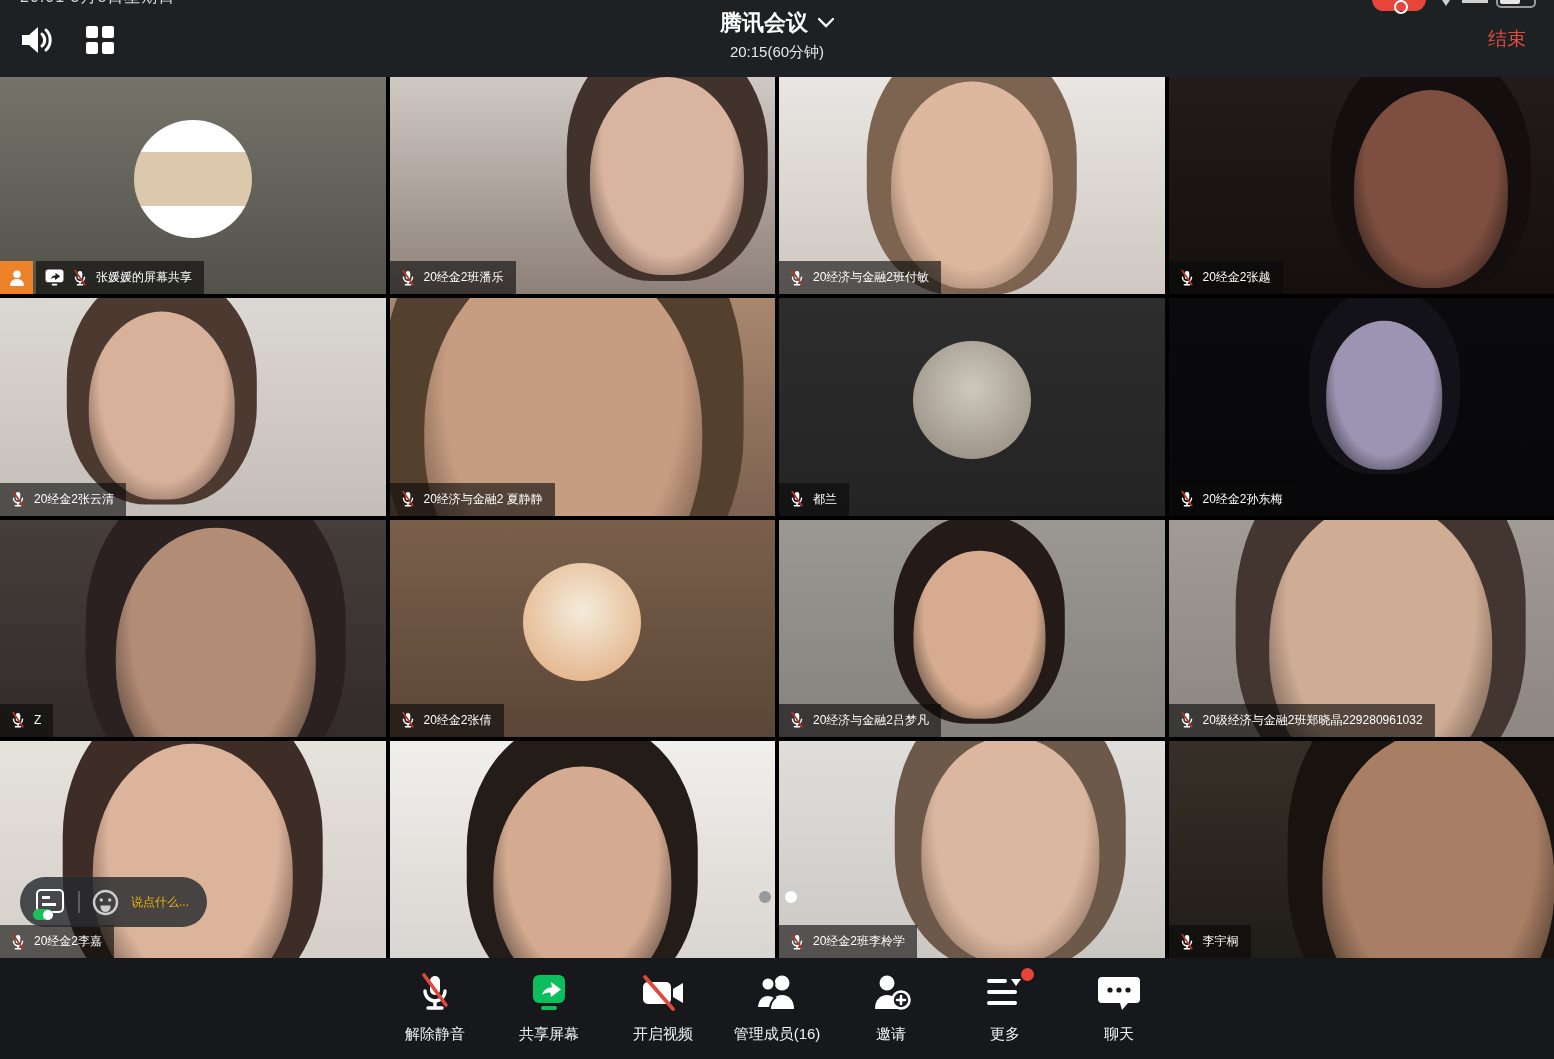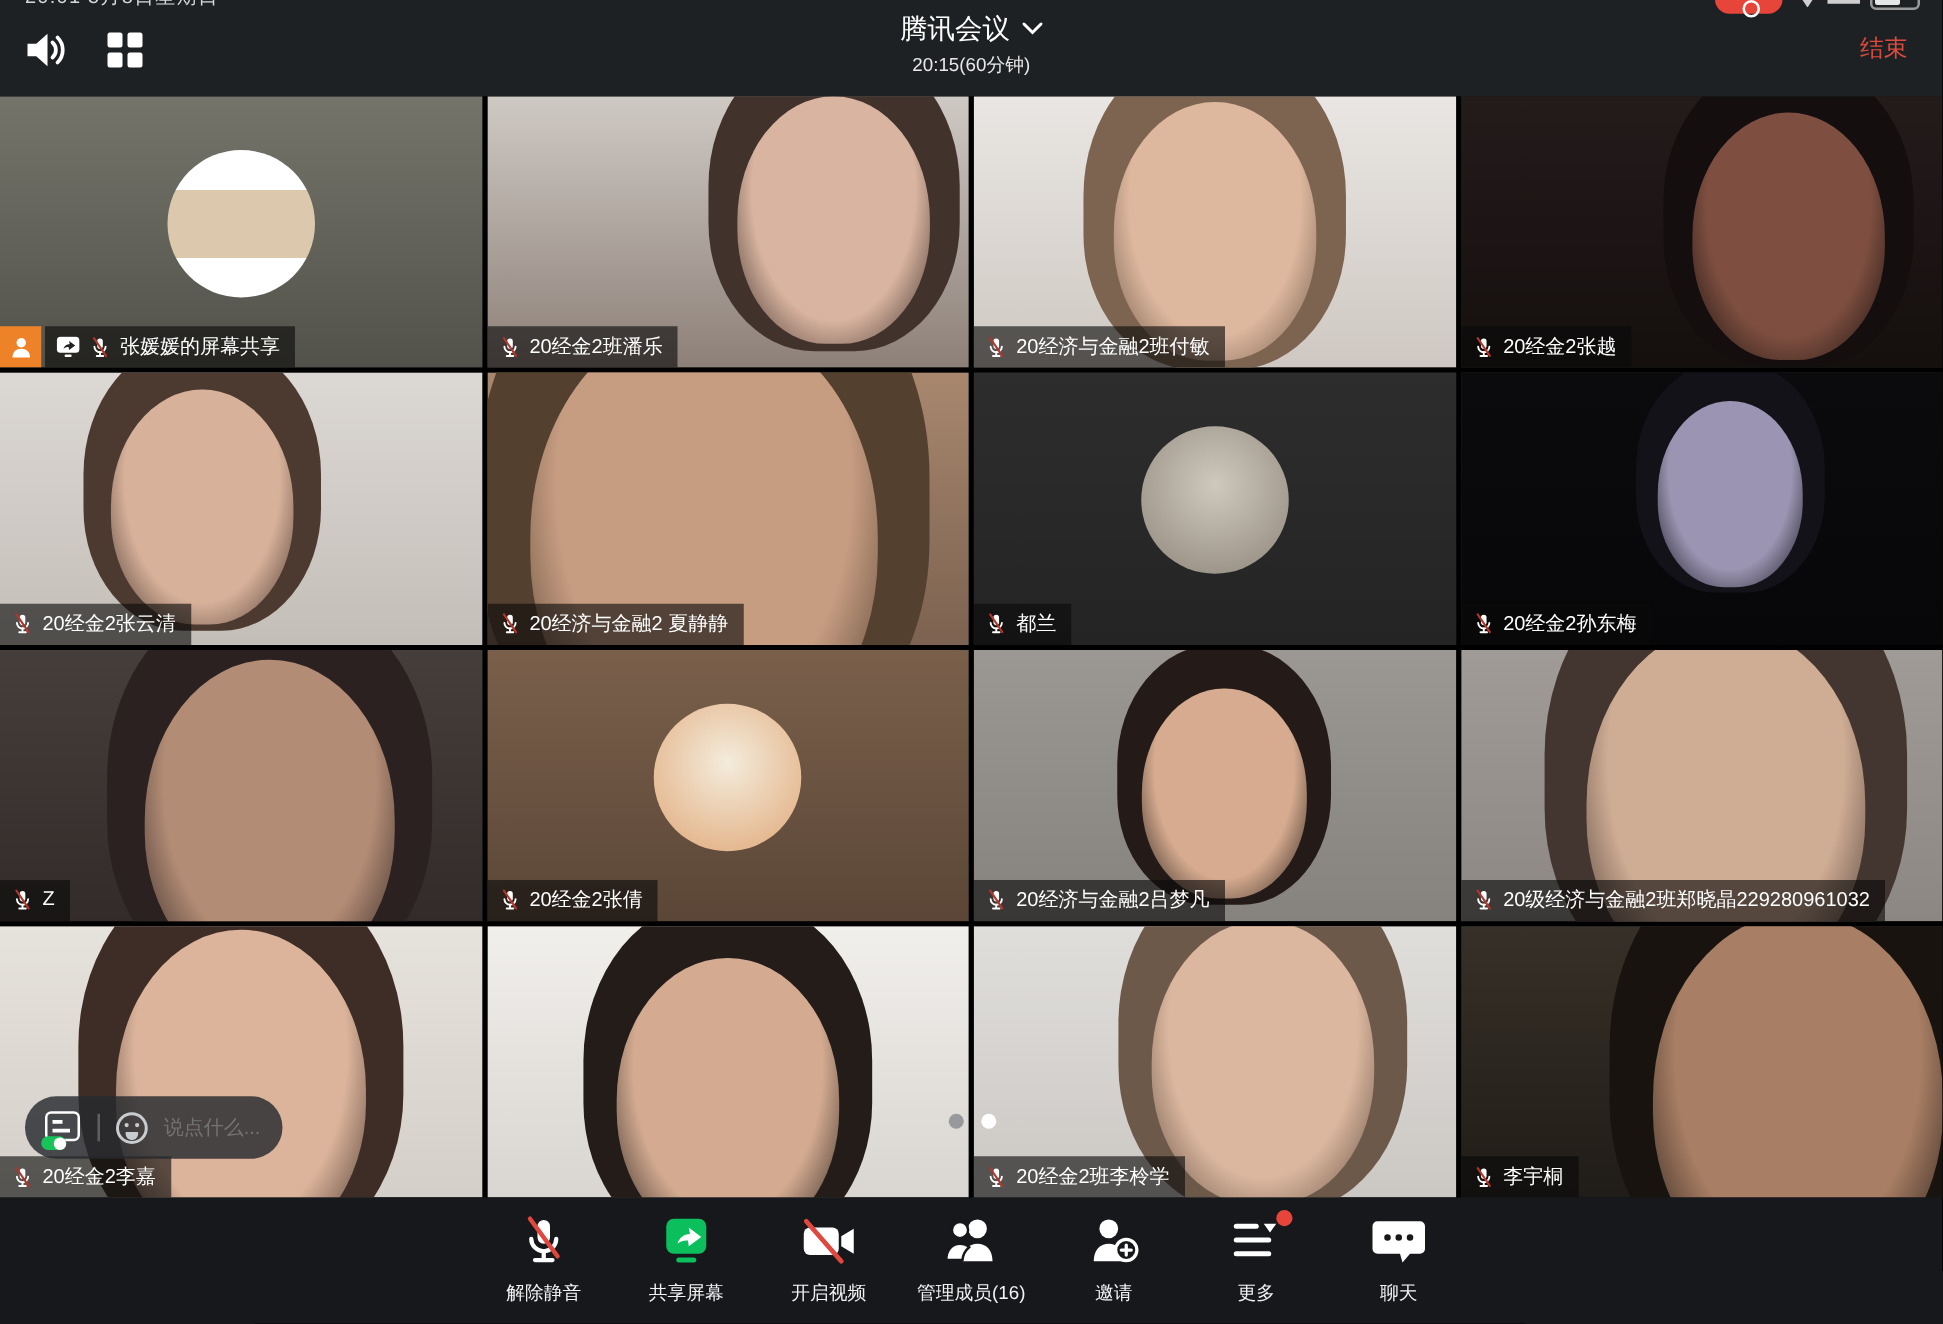--- a/index.html
+++ b/index.html
@@ -19,61 +19,61 @@
   .wifi-frag { position:absolute; top:-6px; left:1438px; width:16px; height:12px;
     background:#cfcfcf; clip-path:polygon(0 0,100% 0,50% 100%); }
   .batt-text-frag { position:absolute; top:-7px; left:1462px; width:26px; height:10px; background:#cfcfcf; }
   .batt-frag { position:absolute; top:-9px; left:1496px; width:40px; height:17px;
     border:2px solid #9a9a9a; border-radius:5px; }
   .batt-frag::after { content:""; position:absolute; inset:2px 14px 2px 2px; background:#e6e6e6; border-radius:2px; }
 
   .spk-btn { position:absolute; left:18px; top:22px; width:38px; height:36px; cursor:pointer; }
   .grid-btn { position:absolute; left:84px; top:24px; width:32px; height:32px; cursor:pointer; }
   .title-wrap { position:absolute; top:8px; left:0; width:100%; text-align:center; color:#fff; }
-  .title-row { display:inline-flex; align-items:center; gap:10px; font-size:22px; font-weight:normal; }
+  .title-row { display:inline-flex; align-items:center; gap:10px; font-size:22px; font-weight:bold; }
   .subtitle { margin-top:5px; font-size:15px; color:#e8e8e8; font-weight:normal; }
   .end-btn { position:absolute; right:28px; top:26px; font-size:19px; color:#dd4b3e; cursor:pointer;margin-left:42px; }
 
   
   .stage { position:absolute; top:77px; left:0; width:1554px; height:881px;
     display:grid; grid-template-columns:repeat(4,1fr); grid-template-rows:repeat(4,1fr);
     gap:4px; background:#000; }
   .tile { position:relative; overflow:hidden; background:#222; }
   .video { position:absolute; inset:0; }
   .hair, .face { position:absolute; }
   .hair { border-radius:46% 46% 42% 42%; }
   .face { border-radius:50% 50% 46% 46%; }
   .avatar { position:absolute; left:50%; top:47%; transform:translate(-50%,-50%);
     width:118px; height:118px; border-radius:50%; }
   .tile-footer { position:absolute; left:0; bottom:0; display:flex; align-items:stretch; gap:3px; }
   .host-badge { width:33px; height:33px; background:#ee8229; display:flex;
     align-items:center; justify-content:center; flex:none; }
   .name-pill { display:flex; align-items:center; gap:7px; padding:0 12px 0 9px; height:33px;
-    background:rgba(10,10,10,.62); color:#fff; font-size:16px; white-space:nowrap; }
+    background:rgba(10,10,10,.62); color:#fff; font-size:12px; white-space:nowrap; }
   .mic-ic, .share-ic { display:flex; align-items:center; flex:none; }
 
   
   .page-dots { position:absolute; top:891px; left:759px; display:flex; gap:14px; z-index:4; }
   .dot { width:12px; height:12px; border-radius:50%; }
   .dot.inactive { background:#97999d; }
   .dot.active { background:#ffffff; }
 
   .chat-pill { position:absolute; top:877px; left:20px; height:50px; z-index:6;
     display:flex; align-items:center; gap:12px; padding:0 18px 0 16px;
     background:rgba(38,42,46,.82); border-radius:26px; }
   .chatpanel-ic { position:relative; width:30px; height:26px; cursor:pointer; }
   .chatpanel-box { width:28px; height:24px; border:2.5px solid #fff; border-radius:5px; position:relative; }
   .chatpanel-box::before { content:""; position:absolute; left:4px; top:5px; width:8px; height:3px; background:#fff; }
   .chatpanel-box::after { content:""; position:absolute; left:4px; top:12px; width:14px; height:3px; background:#fff; }
   .chat-toggle { position:absolute; left:-3px; bottom:-5px; width:20px; height:11px;
     background:#18c45a; border-radius:6px; }
   .chat-toggle::after { content:""; position:absolute; right:0px; top:0.5px; width:10px; height:10px;
     background:#fff; border-radius:50%; }
   .chat-div { width:2px; height:22px; background:#5c6064; }
-  .chat-placeholder { font-size:16px; color:#737373; cursor:text; }
+  .chat-placeholder { font-size:12px; color:#eab308; cursor:text; }
 
   
   .toolbar { position:absolute; bottom:0; left:0; width:100%; height:101px; background:#16181c;
     display:flex; justify-content:center; align-items:flex-start; gap:24px; padding-top:12px; z-index:5; }
   .tb-btn { position:relative; width:90px; display:flex; flex-direction:column; align-items:center;
     gap:9px; color:#f2f2f2; cursor:pointer; }
   .tb-ico { height:46px; display:flex; align-items:center; justify-content:center; }
   .tb-label { font-size:15px; white-space:nowrap; }
   .badge-dot { position:absolute; top:-2px; right:16px; width:13px; height:13px;
     border-radius:50%; background:#e8453a; }

